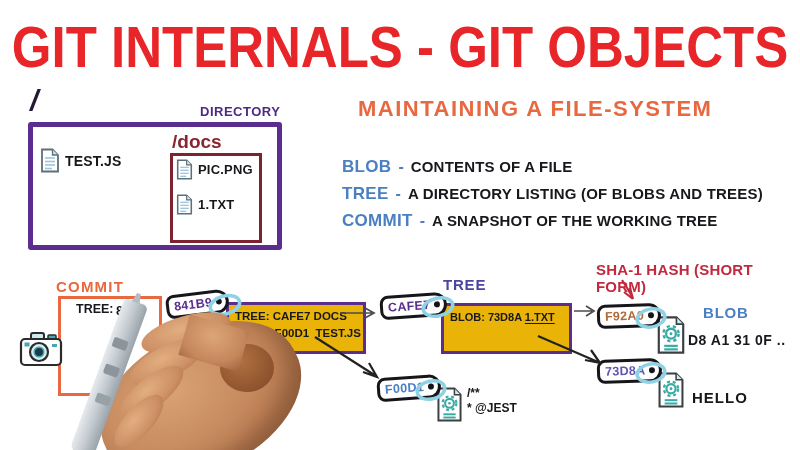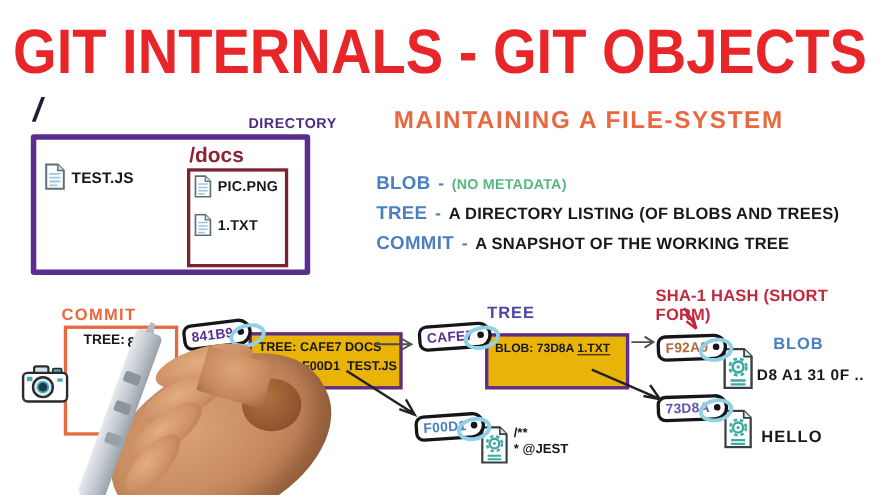--- a/index.html
+++ b/index.html
@@ -5,21 +5,21 @@
   html,body{margin:0;padding:0;}
   body{width:800px;height:450px;background:#ffffff;position:relative;overflow:hidden;
        font-family:"Liberation Sans",sans-serif;-webkit-font-smoothing:antialiased;}
   .abs{position:absolute;}
   
   .title{left:0;right:0;top:14px;text-align:center;font-size:51px;font-weight:bold;
          color:#e8262a;letter-spacing:0px;transform:scaleY(1.12);transform-origin:center top;
          white-space:nowrap;}
   
   .root-slash{left:30px;top:84px;font-size:30px;font-weight:bold;font-style:italic;color:#241a35;}
-  .dir-label{left:200px;top:104px;width:132px;text-align:center;font-size:13px;font-weight:bold;
+  .dir-label{left:200px;top:104px;width:132px;text-align:left;font-size:13px;font-weight:bold;
              color:#4b2a85;letter-spacing:.5px;}
   .dir-box{left:28px;top:122px;width:244px;height:118px;border:5px solid #5b2d8e;border-radius:3px;background:#fff;}
   .file-row{display:flex;align-items:center;gap:5px;}
   .file-label{font-size:14px;font-weight:bold;color:#17181c;letter-spacing:.2px;}
   .row-testjs{left:40px;top:148px;}
   .docs-name{left:172px;top:131px;font-size:19px;font-weight:bold;color:#8a2433;}
   .docs-box{left:170px;top:153px;width:86px;height:84px;border:3px solid #7e2230;background:#fff;}
   .row-pic{left:176px;top:159px;}
   .row-txt{left:176px;top:194px;}
   .file-row .file-label.small{font-size:13px;}
@@ -139,21 +139,21 @@
     </g>
   </svg>
   <span class="file-label small">1.TXT</span>
 </div>
 
 <div class="abs subtitle">MAINTAINING A FILE-SYSTEM</div>
 <div class="abs defs">
   <div class="def-row">
     <span class="def-term">BLOB</span>
     <span class="def-dash">-</span>
-    <span class="def-note">(NO METADATA)</span>
+    <span class="def-text">CONTENTS OF A FILE</span>
   </div>
   <div class="def-row">
     <span class="def-term">TREE</span>
     <span class="def-dash">-</span>
     <span class="def-text">A DIRECTORY LISTING (OF BLOBS AND TREES)</span>
   </div>
   <div class="def-row">
     <span class="def-term">COMMIT</span>
     <span class="def-dash">-</span>
     <span class="def-text">A SNAPSHOT OF THE WORKING TREE</span>

